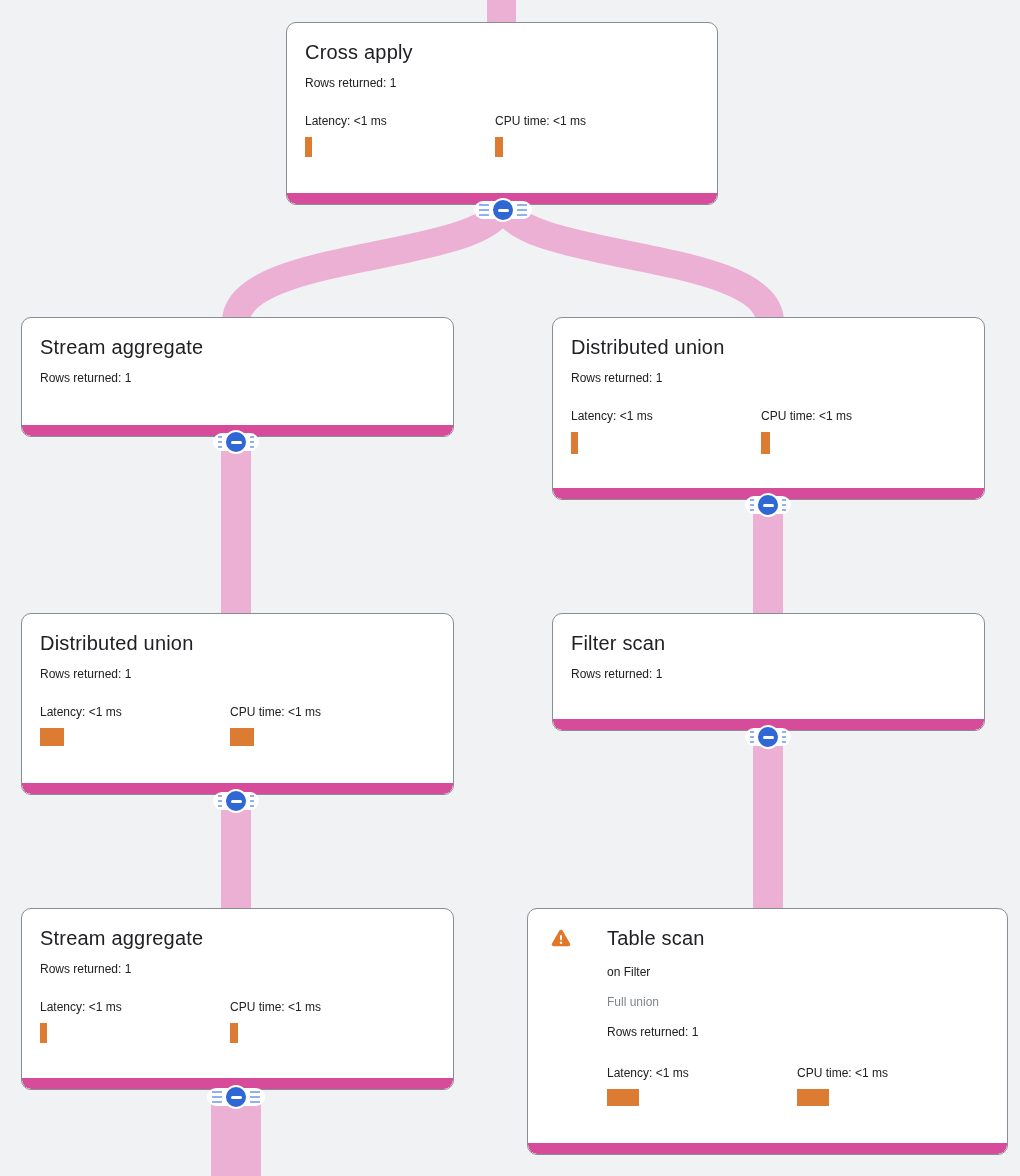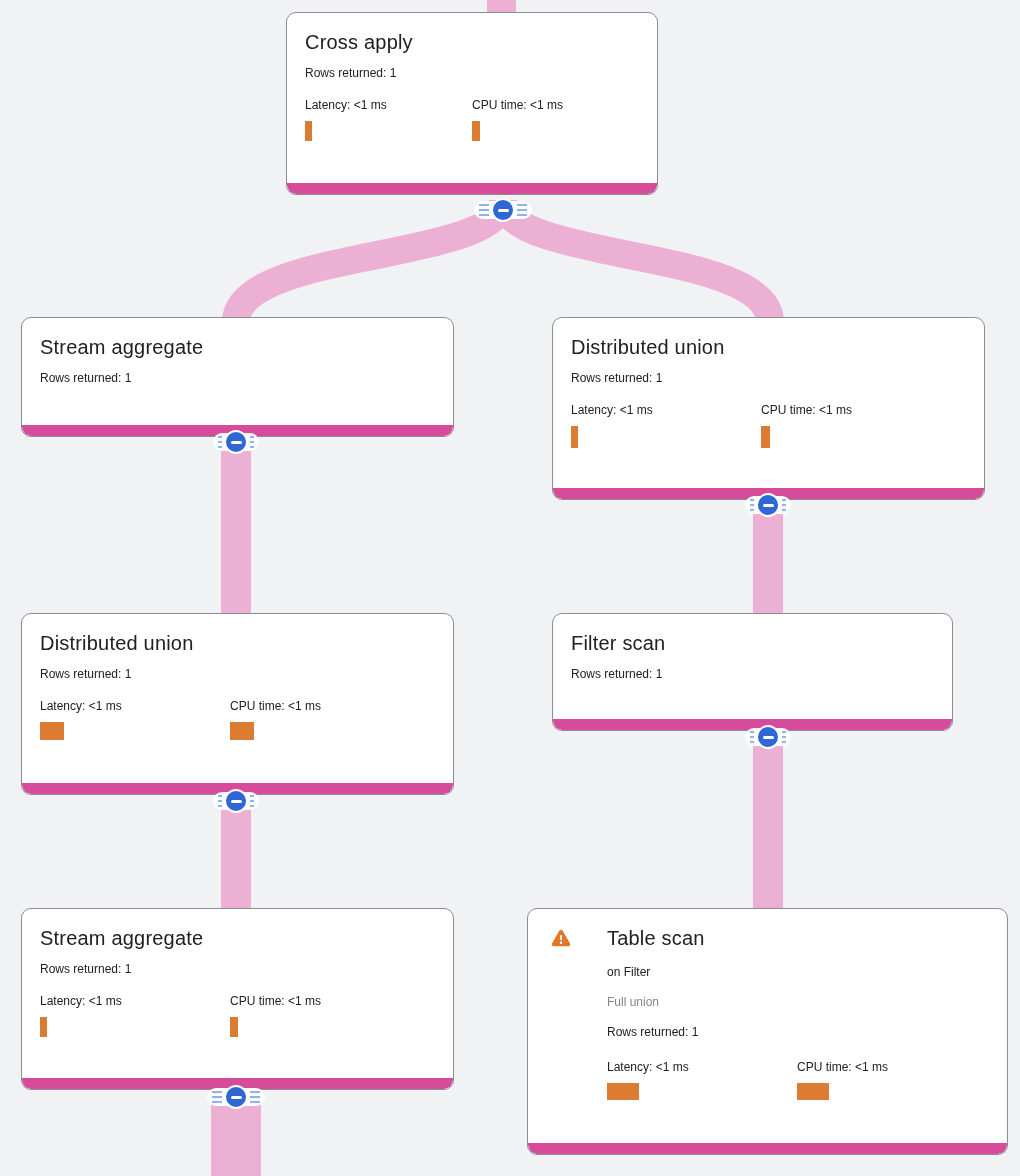--- a/index.html
+++ b/index.html
@@ -34,21 +34,21 @@
     background:var(--accent);
     border-radius:0 0 9px 9px;
   }
   .title{
     font-size:20px;font-weight:500;color:var(--title);
     line-height:30px;margin-bottom:4px;letter-spacing:.2px;
   }
   .line{font-size:12px;color:var(--body);line-height:24px;}
   .line.sp{line-height:30px;}
   .muted{color:var(--muted);}
-  .metrics{display:flex;margin-top:8px;}
+  .metrics{display:flex;margin-top:14px;}
   .metric{width:190px;}
   .metric-bar{background:var(--bar);margin-top:4px;width:8px;height:20px;}
   .tablescan-grid{display:flex;gap:13px;}
   .icon-col{width:45px;flex:0 0 45px;padding-top:4px;}
   .content-col{flex:1;}
   .collapse-btn{
     position:absolute;z-index:2;transform:translate(-50%,-50%);
     height:18px;background:#fff;border-radius:10px;
     display:flex;align-items:center;justify-content:space-between;
     padding:0 3px;cursor:pointer;
@@ -75,21 +75,21 @@
     <path class="link" stroke-width="29" d="M501.5,-2 L501.5,30"></path>
     <path class="link" stroke-width="28" d="M503,200 C503,262 236,248 236,322"></path>
     <path class="link" stroke-width="28" d="M503,200 C503,262 770,248 770,322"></path>
     <path class="link" stroke-width="30" d="M236,430 L236,625"></path>
     <path class="link" stroke-width="30" d="M768,495 L768,625"></path>
     <path class="link" stroke-width="30" d="M236,790 L236,915"></path>
     <path class="link" stroke-width="30" d="M768,726 L768,915"></path>
     <path class="link" stroke-width="50" d="M236,1085 L236,1176"></path>
   </svg>
 
-  <div class="card" style="left:286px;top:12px;width:372px;height:183px">
+  <div class="card" style="left:286px;top:22px;width:432px;height:183px">
     <div class="title">Cross apply</div>
     <div class="line">Rows returned: 1</div>
     <div class="metrics">
       <div class="metric">
         <div class="line">Latency: &lt;1 ms</div>
         <div class="metric-bar" style="width: 7px; height: 20px;"></div>
       </div>
       <div class="metric">
         <div class="line">CPU time: &lt;1 ms</div>
         <div class="metric-bar" style="width: 8px; height: 20px;"></div>
@@ -129,21 +129,21 @@
         <div class="metric-bar" style="width: 24px; height: 18px;"></div>
       </div>
       <div class="metric">
         <div class="line">CPU time: &lt;1 ms</div>
         <div class="metric-bar" style="width: 24px; height: 18px;"></div>
       </div>
     </div>
     <div class="accent"></div>
   </div>
 
-  <div class="card" style="left:552px;top:613px;width:401px;height:118px">
+  <div class="card" style="left:552px;top:613px;width:433px;height:118px">
     <div class="title">Filter scan</div>
     <div class="line">Rows returned: 1</div>
     <div class="accent"></div>
   </div>
 
   <div class="card" style="left:21px;top:908px;width:433px;height:182px">
     <div class="title">Stream aggregate</div>
     <div class="line">Rows returned: 1</div>
     <div class="metrics">
       <div class="metric">

